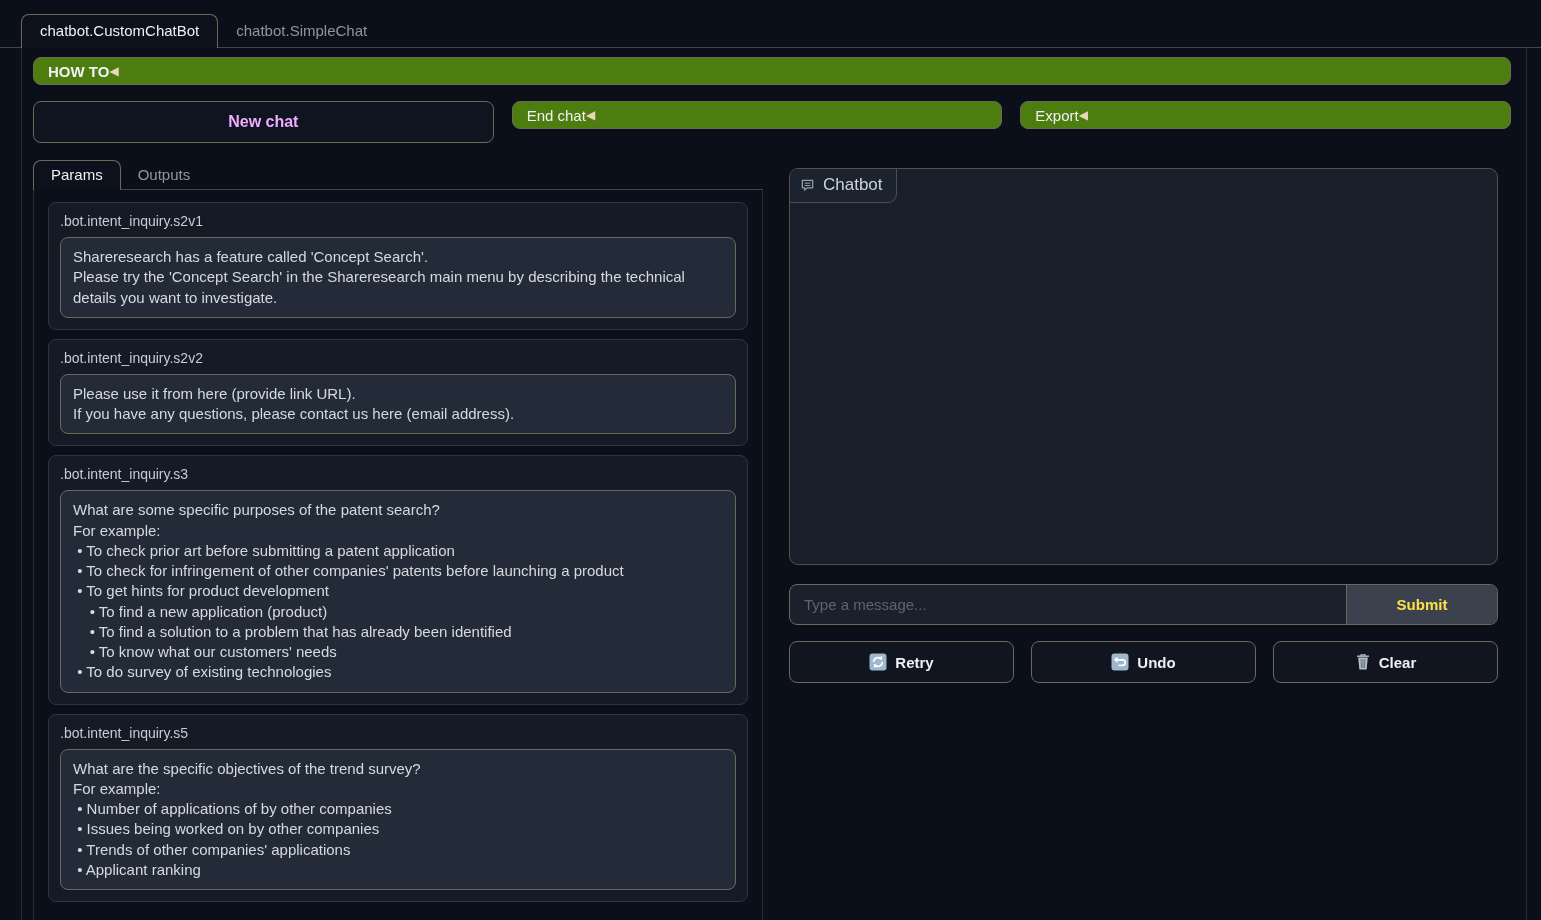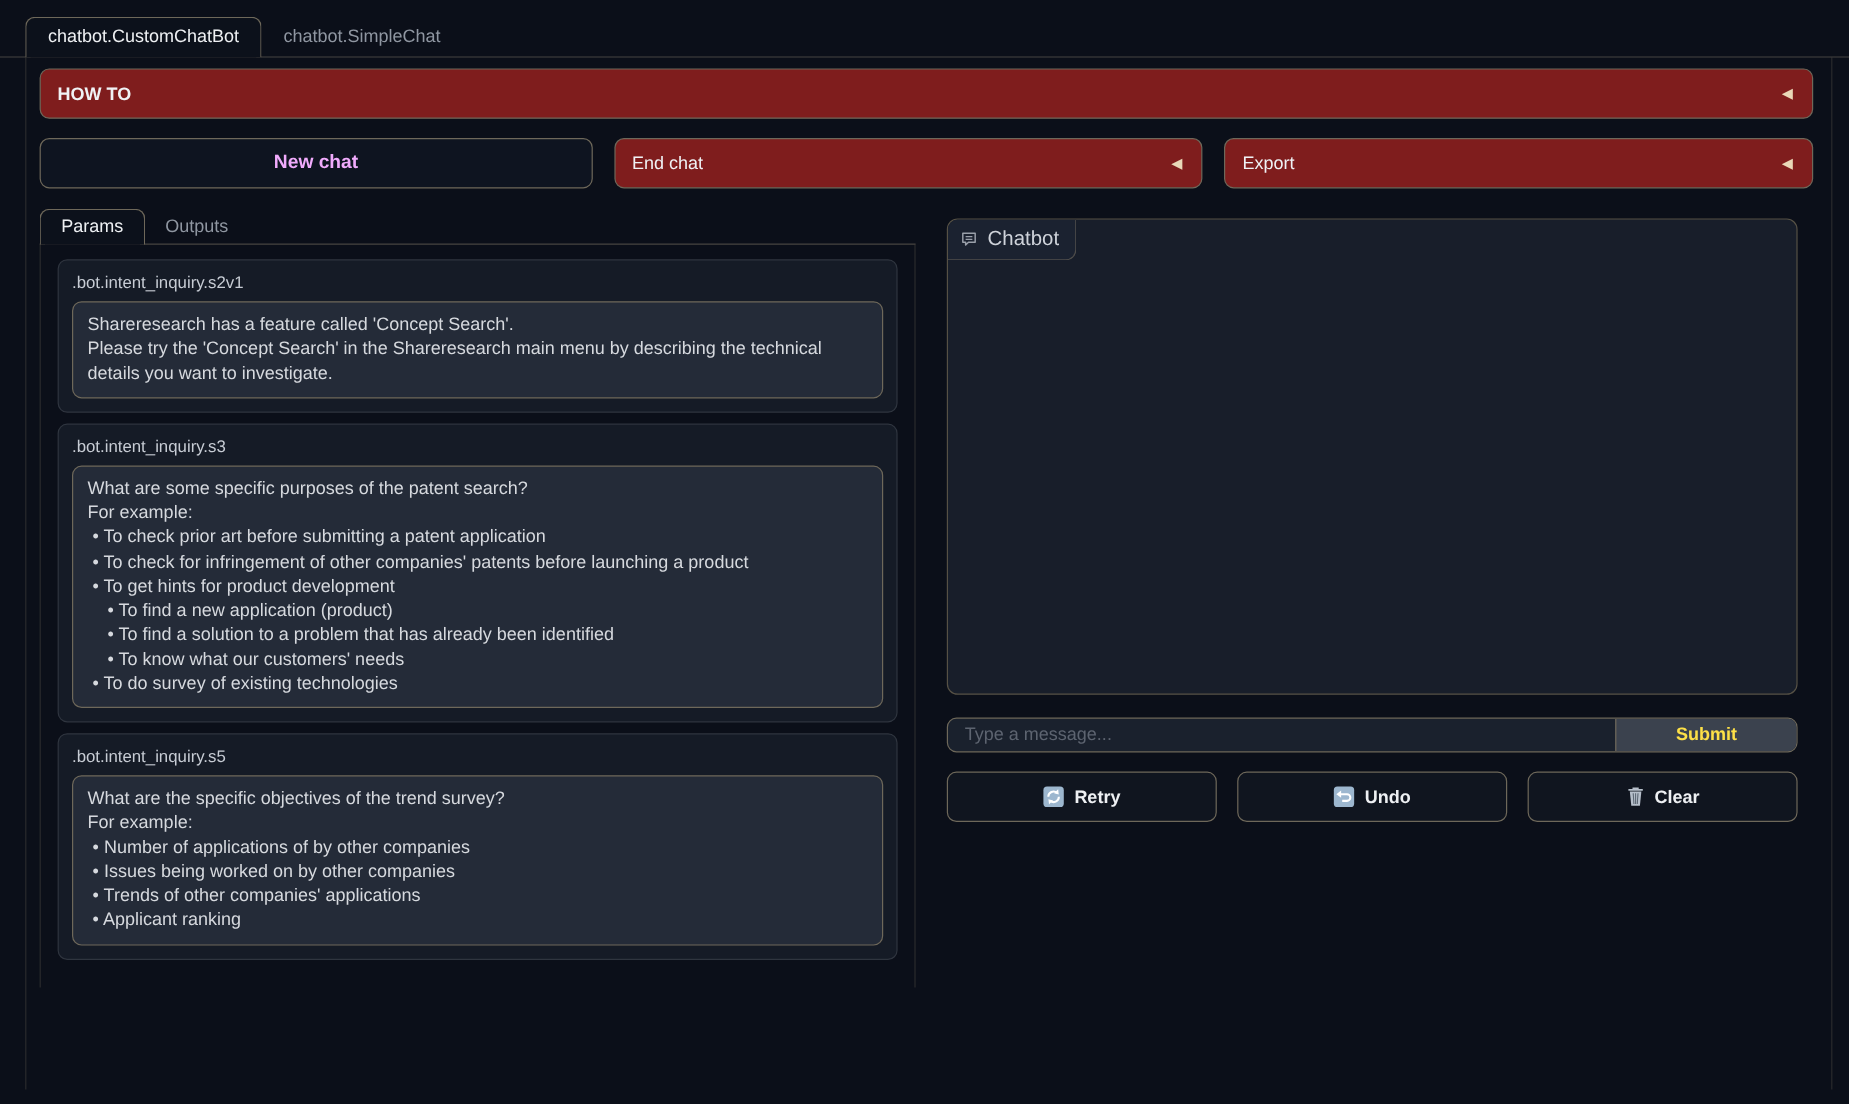--- a/index.html
+++ b/index.html
@@ -17,22 +17,22 @@
   .tab { font-size:15px; padding:7px 18px 8px 18px; cursor:pointer; color:#8f96a1; white-space:nowrap; }
   .tab.active { color:#eef0f3; background:#0c111b; border:1px solid #6e685a; border-bottom:none;
                 border-radius:8px 8px 0 0; margin-bottom:-1px; padding-bottom:9px; }
 
   .tab-panel { margin:0 14px 0 21px; min-height:860px;
                border-left:1px solid rgba(122,114,98,0.28);
                border-right:1px solid rgba(122,114,98,0.28);
                padding:9px 15px 0 11px; }
 
   
-  .accordion { height:42px; background:#7f1d1d; border:1px solid #6e685a; border-radius:8px;
-               display:flex; align-items:center; justify-content:space-between;
+  .accordion { height:28px; background:#4d7c0f; border:1px solid #6e685a; border-radius:8px;
+               display:flex; align-items:center; justify-content:flex-start;
                padding:0 16px 0 14px; cursor:pointer; }
   .accordion .acc-label { font-size:15px; font-weight:700; color:#f0f2f5; }
   .accordion .acc-arrow { font-size:12px; color:#e9d8b8; }
 
   .actions-row { display:flex; gap:18px; margin-top:16px; }
   .actions-row > * { flex:1; }
   .btn-newchat { height:42px; background:#0e1420; border:1px solid #6e685a; border-radius:8px;
                  color:#f0abfc; font-size:16px; font-weight:700;
                  display:flex; align-items:center; justify-content:center; cursor:pointer; }
 
@@ -59,21 +59,21 @@
 
   
   .chatbot-panel { height:397px; background:#181e2a; border:1px solid #565145;
                    border-radius:9px; position:relative; }
   .chatbot-label { position:absolute; top:0; left:0; display:flex; align-items:center; gap:8px;
                    background:#1b2230; padding:6px 13px 7px 10px;
                    border-right:1px solid rgba(122,114,98,0.55);
                    border-bottom:1px solid rgba(122,114,98,0.55);
                    border-radius:8px 0 9px 0; font-size:17px; color:#cfd3da; }
 
-  .input-row { margin-top:19px; height:29px; display:flex; align-items:stretch;
+  .input-row { margin-top:19px; height:41px; display:flex; align-items:stretch;
                border:1px solid #6e685a; border-radius:8px; overflow:hidden; background:#1a212d; }
   .chat-input { flex:1; background:transparent; border:none; outline:none; padding:0 14px;
                 font-size:15px; color:#d6d9de; font-family:"Liberation Sans", sans-serif; }
   .chat-input::placeholder { color:#5d6470; }
   .submit-btn { width:151px; flex:none; background:#3b424e; border:none; border-left:1px solid #6e685a;
                 color:#fde047; font-size:15px; font-weight:700; cursor:pointer;
                 display:flex; align-items:center; justify-content:center;
                 font-family:"Liberation Sans", sans-serif; }
 
   .chat-actions { display:flex; gap:17px; margin-top:16px; }
@@ -121,20 +121,25 @@
         </div>
 
         <div class="params-panel">
 
           <div class="group">
             <div class="group-label">.bot.intent_inquiry.s2v1</div>
             <div class="textbox">Shareresearch has a feature called 'Concept Search'.
 Please try the 'Concept Search' in the Shareresearch main menu by describing the technical details you want to investigate.</div>
           </div>
 
+          <div class="group">
+            <div class="group-label">.bot.intent_inquiry.s2v2</div>
+            <div class="textbox">Please use it from here (provide link URL).
+If you have any questions, please contact us here (email address).</div>
+          </div>
 
           <div class="group">
             <div class="group-label">.bot.intent_inquiry.s3</div>
             <div class="textbox">What are some specific purposes of the patent search?
 For example:
  • To check prior art before submitting a patent application
  • To check for infringement of other companies' patents before launching a product
  • To get hints for product development
     • To find a new application (product)
     • To find a solution to a problem that has already been identified

